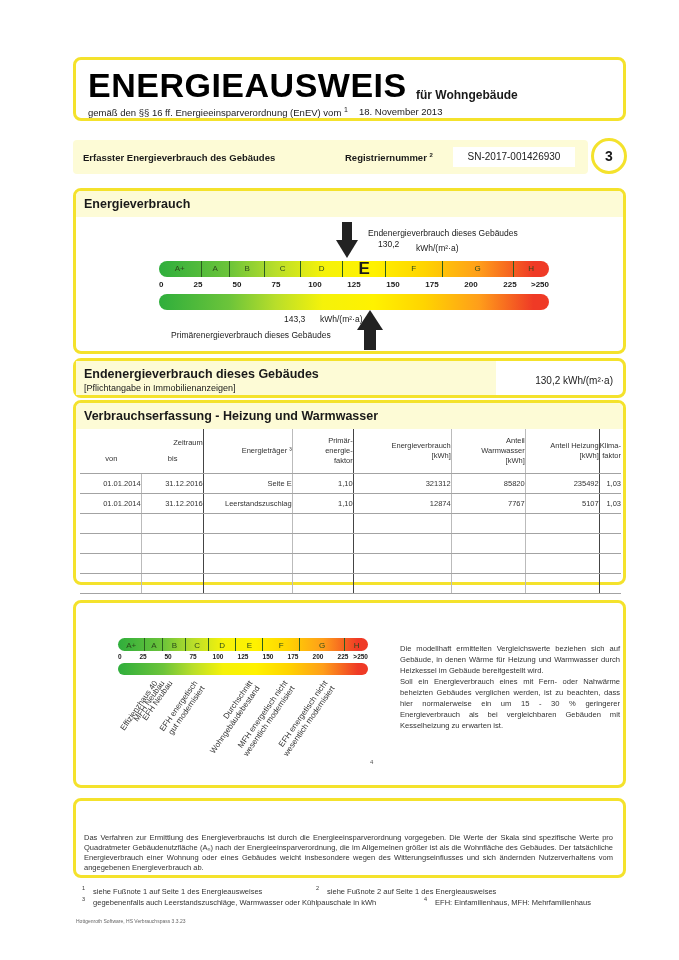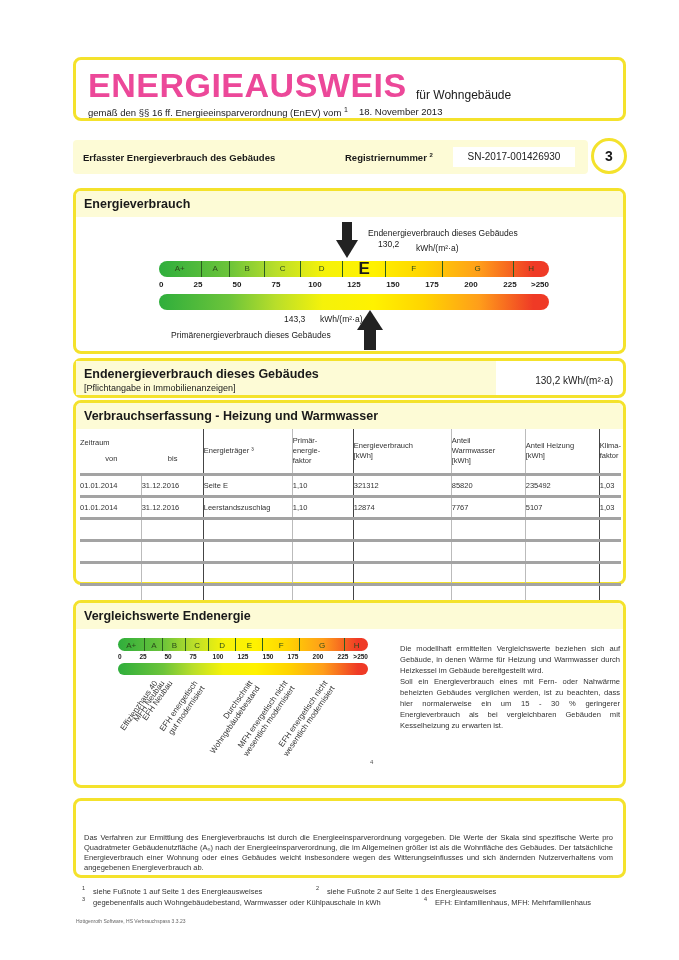--- a/index.html
+++ b/index.html
@@ -1,21 +1,21 @@
 <!DOCTYPE html>
 <html><head>
 <meta charset="utf-8">
 <style>
   html,body{margin:0;padding:0;background:#fff;}
   body{width:679px;height:960px;position:relative;overflow:hidden;font-family:"Liberation Sans",sans-serif;color:#1a1a1a;}
   .box{position:absolute;border:3px solid #f4e22c;border-radius:8px;background:#fff;box-sizing:border-box;}
   
   #titlebox{left:73px;top:57px;width:553px;height:64px;}
-  #title{position:absolute;left:12px;top:6px;font-size:34px;font-weight:bold;letter-spacing:0.5px;color:#ec4899;}
-  #subtitle{position:absolute;left:340px;top:28px;font-size:12px;font-weight:normal;}
+  #title{position:absolute;left:12px;top:6px;font-size:34px;font-weight:bold;letter-spacing:0.5px;color:#000000;}
+  #subtitle{position:absolute;left:340px;top:28px;font-size:12px;font-weight:bold;}
   #legalline{position:absolute;left:12px;top:46px;font-size:9.5px;}
   #legalline sup{font-size:7px;}
   #legaldate{position:absolute;left:283px;top:46px;font-size:9.5px;}
   
   #regrow{position:absolute;left:73px;top:140px;width:515px;height:34px;background:#fdfbd6;border-radius:4px;}
   #regrow .lbl{position:absolute;left:10px;top:12px;font-size:9.5px;font-weight:bold;}
   #regrow .reglbl{position:absolute;left:272px;top:12px;font-size:9.5px;font-weight:bold;}
   #regrow .reglbl sup{font-size:6px;}
   #regval{position:absolute;left:380px;top:7px;width:122px;height:20px;background:#fff;font-size:10px;line-height:20px;text-align:center;}
   #pagenum{position:absolute;left:591px;top:138px;width:36px;height:36px;border:3px solid #f4e22c;border-radius:50%;box-sizing:border-box;text-align:center;line-height:30px;font-weight:bold;font-size:14px;background:#fff;}
@@ -33,21 +33,21 @@
   .arrtext{position:absolute;font-size:8.5px;}
   
   #fvbox{left:73px;top:358px;width:553px;height:40px;}
   #fvbox .band{position:absolute;left:0;top:0;width:420px;height:100%;background:#fdfbd6;}
   #fvtitle{position:absolute;left:8px;top:6px;font-size:12.5px;font-weight:bold;}
   #fvnote{position:absolute;left:8px;top:22px;font-size:9px;}
   #fvval{position:absolute;right:10px;top:14px;font-size:10px;}
   
   #vebox{left:73px;top:400px;width:553px;height:185px;}
   table.ve{position:absolute;left:4px;top:26px;width:541px;border-collapse:collapse;font-size:7.5px;color:#333;}
-  table.ve td,table.ve th{border-bottom:3px solid #a3a3a3;height:19px;text-align:left;font-weight:normal;padding:0;}
+  table.ve td,table.ve th{border-bottom:1px solid #a3a3a3;height:19px;text-align:right;font-weight:normal;padding:0;}
   table.ve th{height:44px;vertical-align:middle;line-height:10px;}
   table.ve .vr{border-right:1px solid #444;}
   table.ve .vl{border-right:1px solid #bbb;}
   
   #vgbox{left:73px;top:600px;width:553px;height:188px;}
   #vgtext{position:absolute;left:324px;top:40px;width:220px;font-size:7.6px;line-height:11px;text-align:justify;color:#333;}
   .rlabel{position:absolute;font-size:8px;transform-origin:left bottom;transform:rotate(-55deg);white-space:nowrap;line-height:9px;color:#333;}
   
   #erbox{left:73px;top:798px;width:553px;height:80px;}
   #ertext{position:absolute;left:8px;top:32px;right:10px;font-size:7.5px;line-height:10px;text-align:justify;color:#333;}
@@ -214,23 +214,20 @@
           <td class="vl"></td>
           <td class="vl"></td>
           <td class="vr"></td>
           <td></td>
         </tr>
       </tbody>
   </table>
 </div>
 
 <div class="box" id="vgbox">
-  <div class="sechdr">
-    <span class="sectitle">Vergleichswerte Endenergie</span>
-  </div>
   <div class="scale grad" id="vgscale" style="left:42px;top:35px;width:250px;height:13px;">
       <div class="seg" style="left: 0%; width: 10.9091%;">A+</div>
       <div class="seg" style="left: 10.9091%; width: 7.27273%;">A</div>
       <div class="seg" style="left: 18.1818%; width: 9.09091%;">B</div>
       <div class="seg" style="left: 27.2727%; width: 9.09091%;">C</div>
       <div class="seg" style="left: 36.3636%; width: 10.9091%;">D</div>
       <div class="seg" style="left: 47.2727%; width: 10.9091%;">E</div>
       <div class="seg" style="left: 58.1818%; width: 14.5455%;">F</div>
       <div class="seg" style="left: 72.7273%; width: 18.1818%;">G</div>
       <div class="seg" style="left: 90.9091%; width: 9.09091%;">H</div>
@@ -265,15 +262,15 @@
     <div class="rlabel" style="left: 246px; top: 76px; white-space: pre; text-align: right; transform-origin: right top; transform: translateX(-100%) rotate(-55deg);">EFH energetisch nicht
 wesentlich modernisiert</div>
   </div>
 
 <div class="box" id="erbox">
   <div id="ertext">Das Verfahren zur Ermittlung des Energieverbrauchs ist durch die Energieeinsparverordnung vorgegeben. Die Werte der Skala sind spezifische Werte pro Quadratmeter Gebäudenutzfläche (Aₙ) nach der Energieeinsparverordnung, die im Allgemeinen größer ist als die Wohnfläche des Gebäudes. Der tatsächliche Energieverbrauch einer Wohnung oder eines Gebäudes weicht insbesondere wegen des Witterungseinflusses und sich ändernden Nutzerverhaltens vom angegebenen Energieverbrauch ab.</div>
 </div>
 
 <div class="fn" style="left:82px;top:885px"><sup>1</sup><span>siehe Fußnote 1 auf Seite 1 des Energieausweises</span></div>
 <div class="fn" style="left:316px;top:885px"><sup>2</sup><span>siehe Fußnote 2 auf Seite 1 des Energieausweises</span></div>
-<div class="fn" style="left:82px;top:896px"><sup>3</sup><span>gegebenenfalls auch Wohngebäudebestand, Warmwasser oder Kühlpauschale in kWh</span></div>
+<div class="fn" style="left:82px;top:896px"><sup>3</sup><span>gegebenenfalls auch Leerstandszuschläge, Warmwasser oder Kühlpauschale in kWh</span></div>
 <div class="fn" style="left:424px;top:896px"><sup>4</sup><span>EFH: Einfamilienhaus, MFH: Mehrfamilienhaus</span></div>
 <div class="fn" style="left:76px;top:918px;font-size:5px;color:#666">Hottgenroth Software, HS Verbrauchspass 3.3.23</div>
 
 </body></html>

